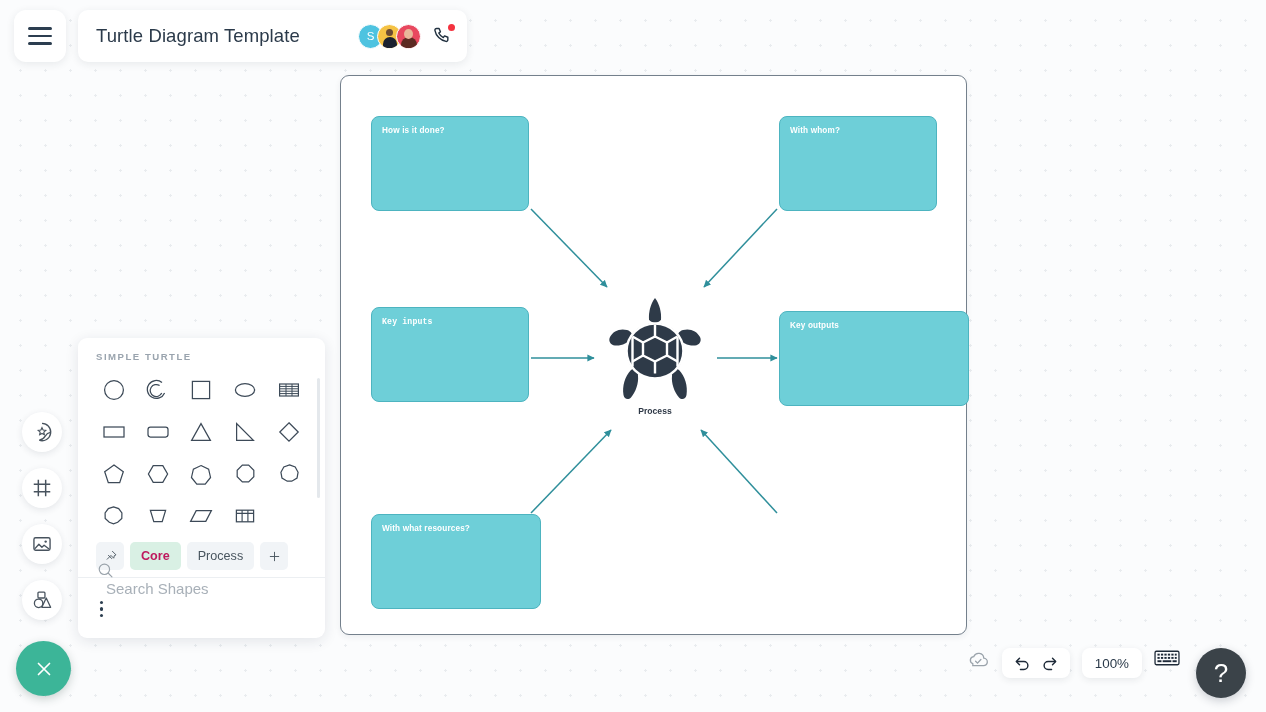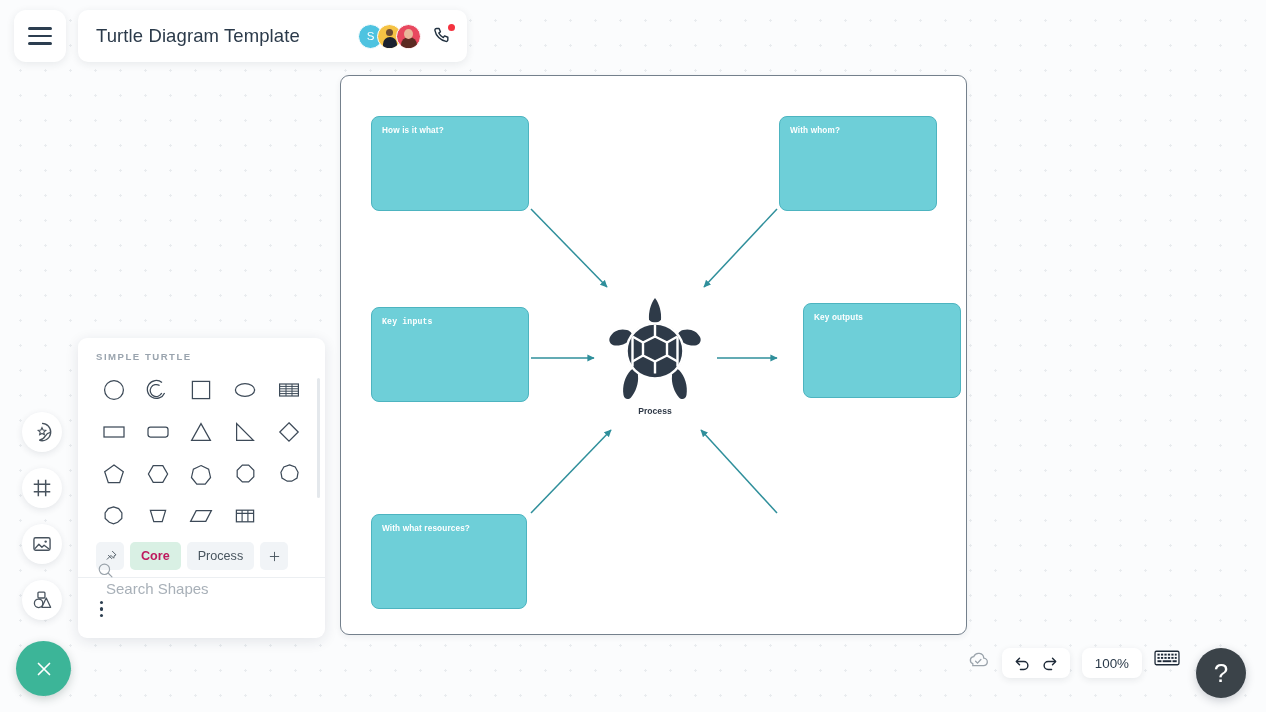--- a/index.html
+++ b/index.html
@@ -402,32 +402,32 @@
     <line x1="190" y1="282" x2="253" y2="282" stroke="#2f8f9b" stroke-width="1.5" marker-end="url(#ah)"></line>
 
     <line x1="376" y1="282" x2="436" y2="282" stroke="#2f8f9b" stroke-width="1.5" marker-end="url(#ah)"></line>
 
     <line x1="190" y1="437" x2="270" y2="354" stroke="#2f8f9b" stroke-width="1.5" marker-end="url(#ah)"></line>
 
     <line x1="436" y1="437" x2="360" y2="354" stroke="#2f8f9b" stroke-width="1.5" marker-end="url(#ah)"></line>
   </svg>
 
   <div class="tbox" style="left:30px;  top:40px;  width:158px; height:95px;">
-      <span>How is it what?</span>
+      <span>How is it done?</span>
     </div>
   <div class="tbox" style="left:438px; top:40px;  width:158px; height:95px;">
       <span>With whom?</span>
     </div>
   <div class="tbox" style="left:30px;  top:231px; width:158px; height:95px;font-family:Liberation Mono, monospace;">
       <span>Key inputs</span>
     </div>
-  <div class="tbox" style="left:438px; top:227px; width:158px; height:95px;margin-left:24px;">
+  <div class="tbox" style="left:438px; top:235px; width:190px; height:95px;">
       <span>Key outputs</span>
     </div>
-  <div class="tbox" style="left:30px;  top:438px; width:156px; height:95px;">
+  <div class="tbox" style="left:30px;  top:438px; width:170px; height:95px;">
       <span>With what resources?</span>
     </div>
 
   <div id="turtle-wrap">
     <svg width="100" height="115" viewBox="0 0 100 115">
       <g fill="#2e3a48">
 
         <path d="M50 2c-4.5 6-6.5 14-6 21.5 1.5 4 10.5 4 12 0 .5-7.5-1.5-15.5-6-21.5z"></path>
 
         <path d="M22 34c-7-2-14 1-17 7-2 4 .5 8 5 8.5 6 .8 13-2.5 16.5-7.5 1.8-2.6 0-6.8-4.5-8z"></path>

